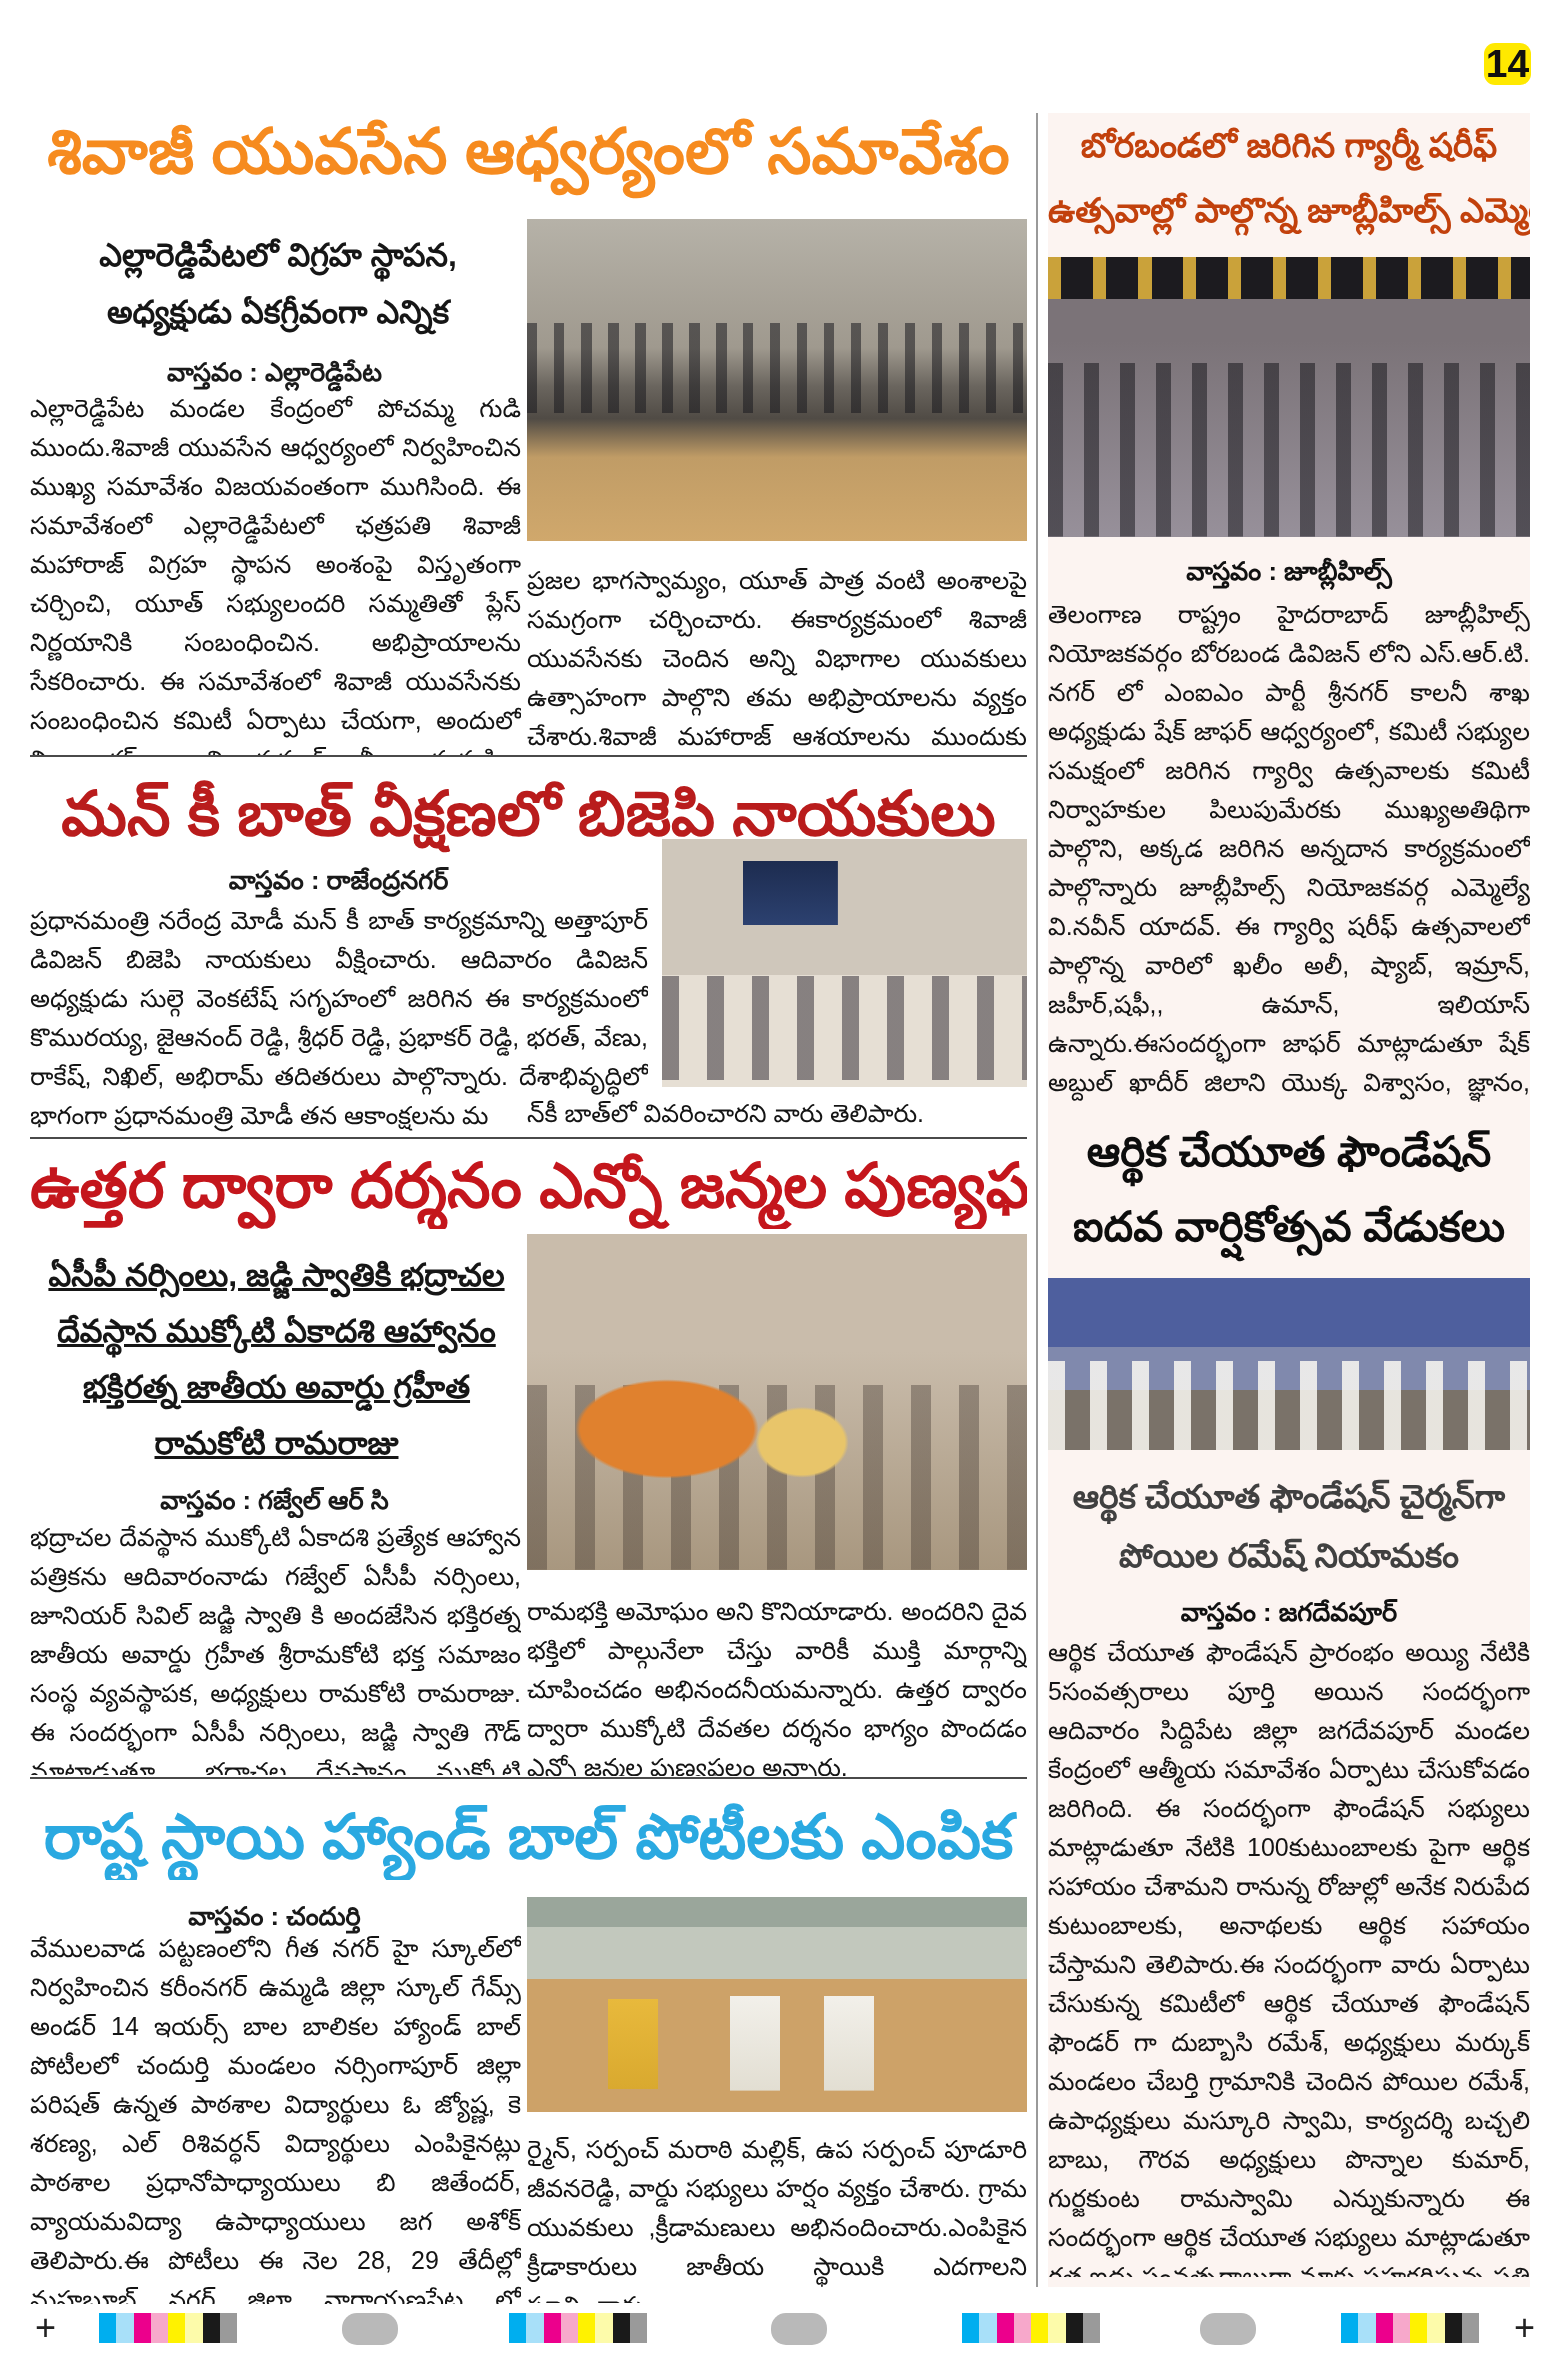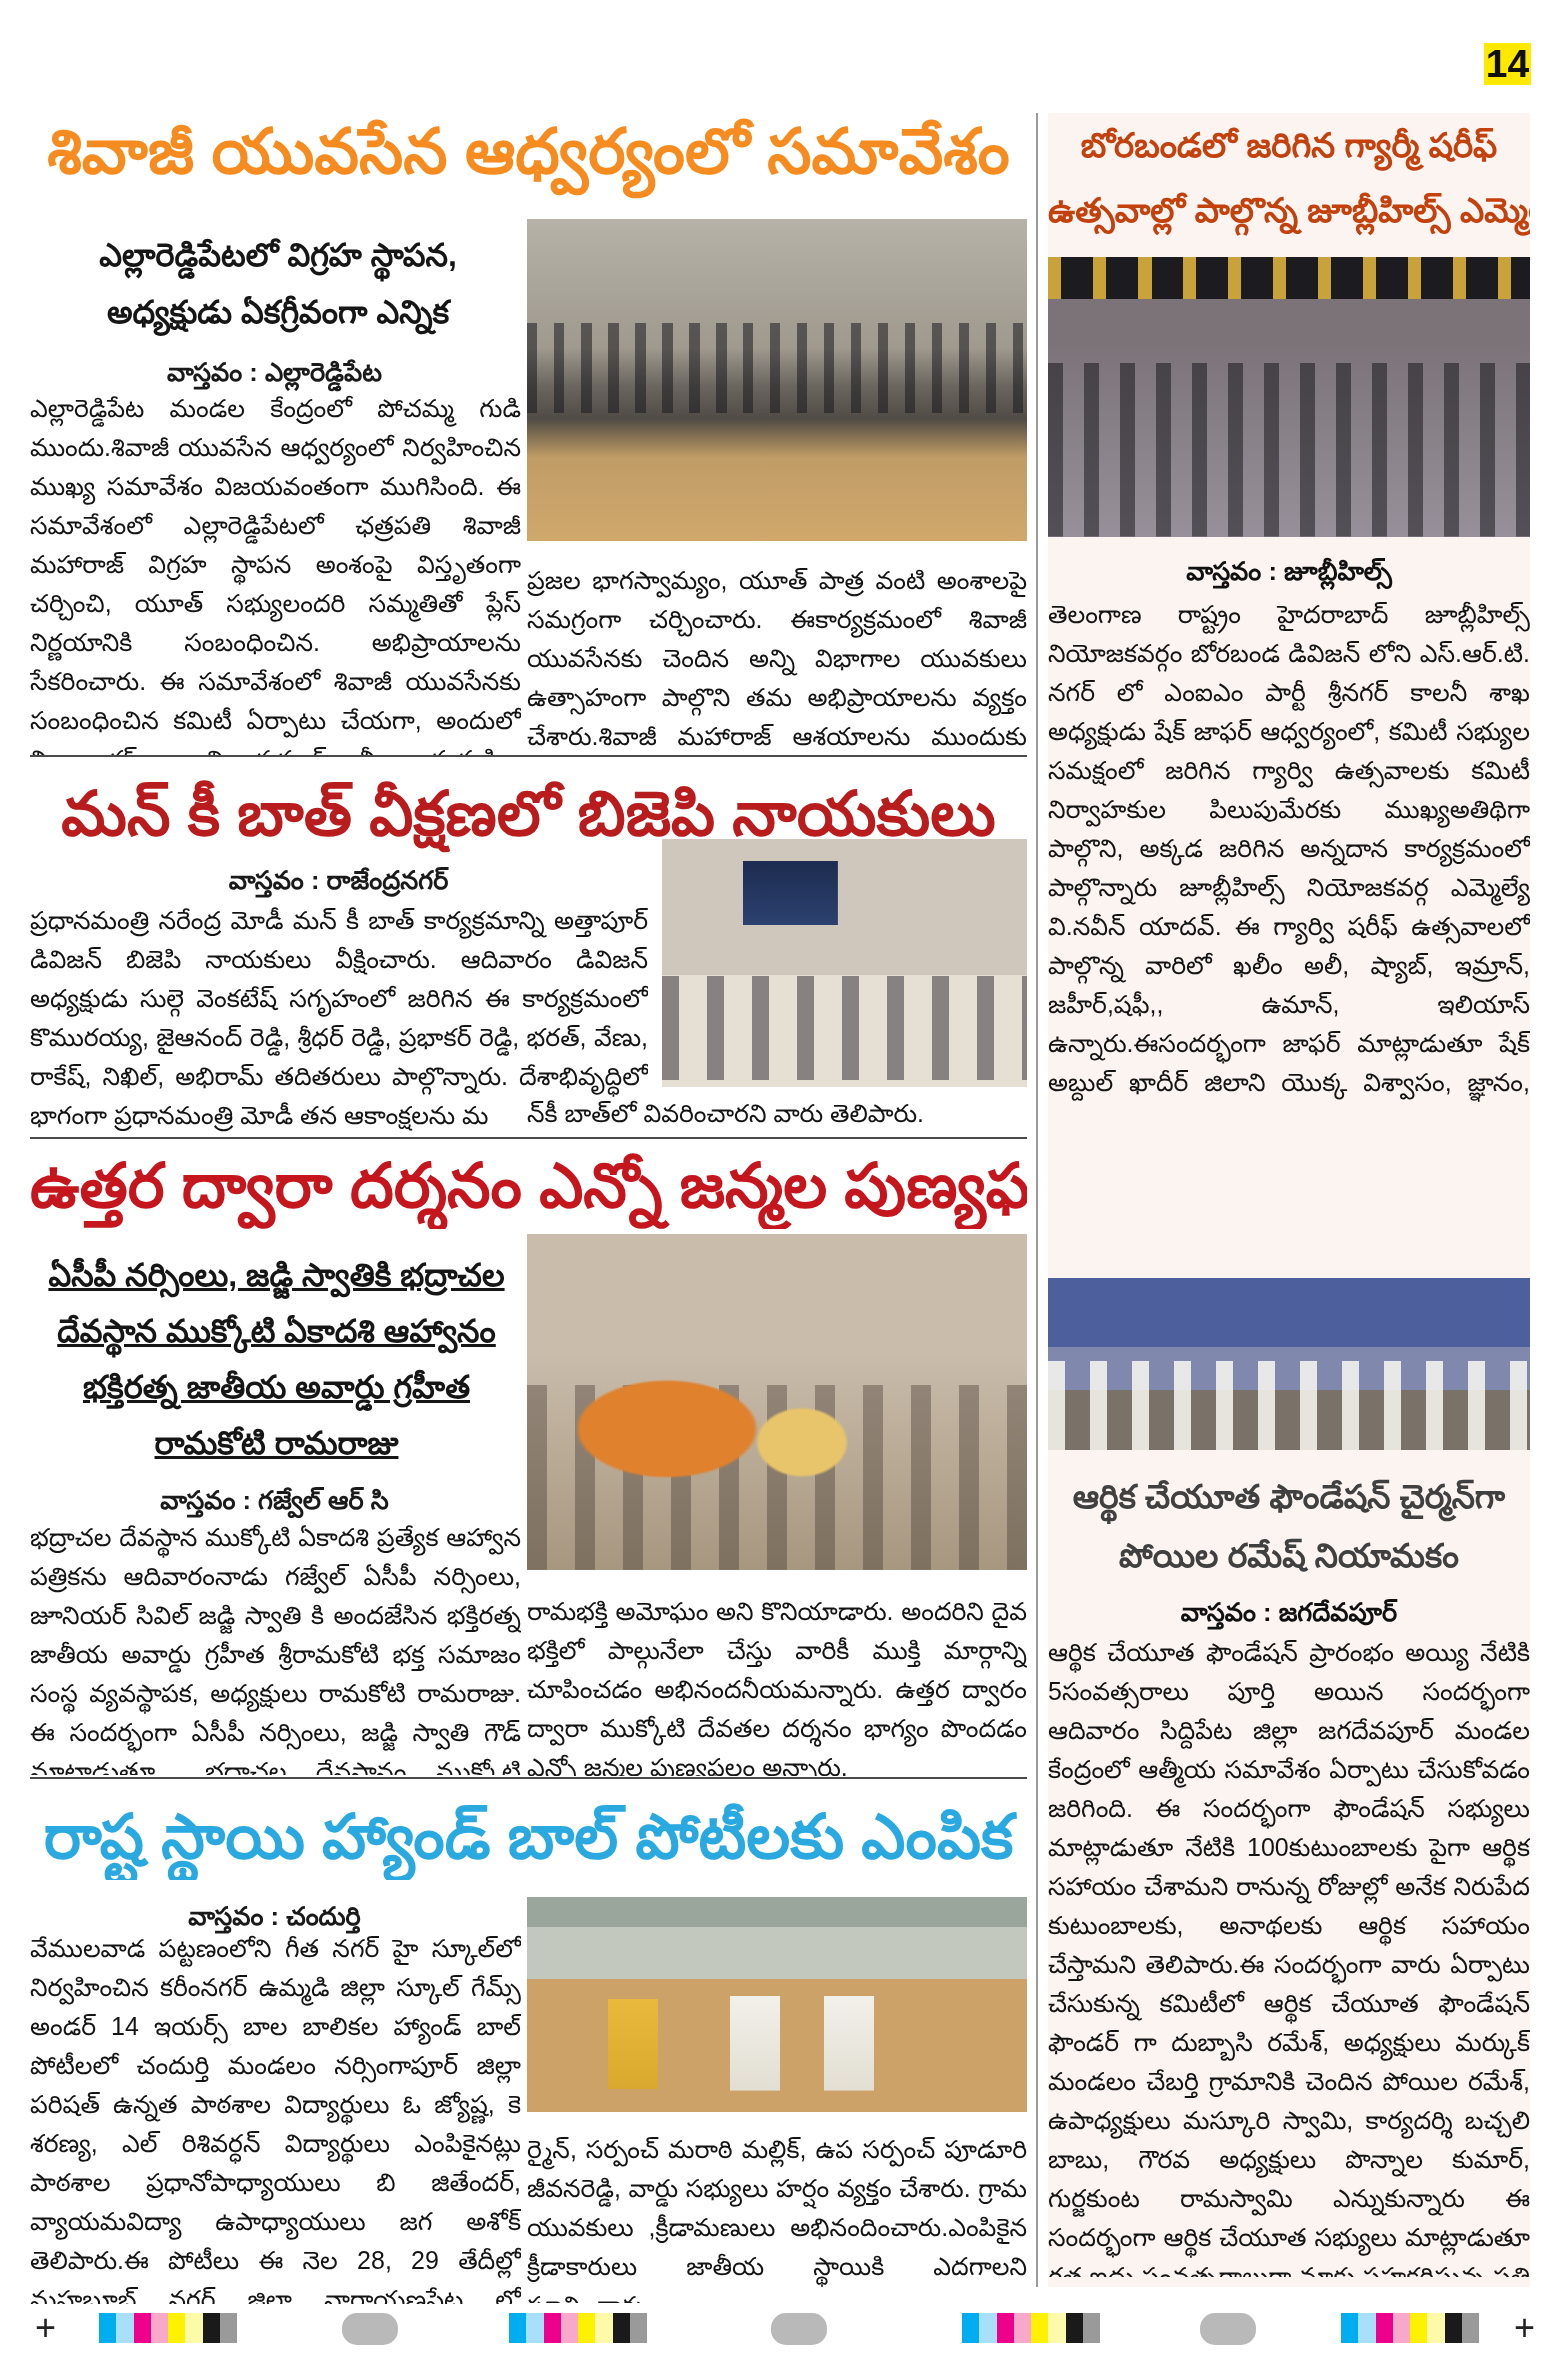--- a/index.html
+++ b/index.html
@@ -9,21 +9,21 @@
   
   .topbar{position:absolute;left:13.5px;top:43px;width:1471px;height:42px;
           background:#a87647;color:#f7efdf;display:flex;align-items:center;}
   .section-label{margin-left:39px;font-size:28px;font-weight:bold;white-space:nowrap;}
   .masthead{position:absolute;left:50%;transform:translateX(-50%);display:flex;align-items:baseline;gap:10.5px;white-space:nowrap;}
   .masthead .title{color:#ffee00;font-size:35px;font-weight:bold;}
   .masthead .suffix{color:#fdf6e8;font-size:24px;font-weight:bold;}
   .masthead svg{width:39px;height:29px;align-self:center;}
   .dateline{margin-left:auto;margin-right:90px;font-size:27px;white-space:nowrap;}
   .pagebox{position:absolute;left:1484px;top:43px;width:47px;height:42px;background:#ffe900;
-           color:#101010;font-size:39px;font-weight:bold;display:flex;align-items:center;justify-content:center;}
+           color:#101010;font-size:39px;font-weight:bold;display:flex;align-items:center;justify-content:center;border-radius:11px;}
 
   
   .left-zone{position:absolute;left:30px;top:105px;width:997px;height:2201px;}
   .right-rail{position:absolute;left:1048px;top:113px;width:482px;height:2174px;background:#fcf4f1;}
   .vrule{position:absolute;left:1036px;top:113px;width:1.5px;height:2174px;background:#9a9a9a;}
   .hrule{position:absolute;left:0;width:997px;height:1.5px;background:#4a4a4a;}
 
   
   .headline{position:absolute;left:0;width:100%;text-align:center;font-weight:bold;
             white-space:nowrap;overflow:hidden;}
@@ -151,20 +151,21 @@
   <div class="right-rail">
 
     <div class="r-head rh-1">
       <div>బోరబండలో జరిగిన గ్యార్మీ షరీఫ్</div>
       <div>ఉత్సవాల్లో పాల్గొన్న జూబ్లీహిల్స్ ఎమ్మెల్యే</div>
     </div>
     <div id="photo-r1"></div>
     <div class="r-byline rb-1">వాస్తవం : జూబ్లీహిల్స్</div>
     <div class="r-body rt-1">తెలంగాణ రాష్ట్రం హైదరాబాద్ జూబ్లీహిల్స్ నియోజకవర్గం బోరబండ డివిజన్ లోని ఎస్.ఆర్.టి. నగర్ లో ఎంఐఎం పార్టీ శ్రీనగర్ కాలనీ శాఖ అధ్యక్షుడు షేక్ జాఫర్ ఆధ్వర్యంలో, కమిటీ సభ్యుల సమక్షంలో జరిగిన గ్యార్వి ఉత్సవాలకు కమిటీ నిర్వాహకుల పిలుపుమేరకు ముఖ్యఅతిథిగా పాల్గొని, అక్కడ జరిగిన అన్నదాన కార్యక్రమంలో పాల్గొన్నారు జూబ్లీహిల్స్ నియోజకవర్గ ఎమ్మెల్యే వి.నవీన్ యాదవ్. ఈ గ్యార్వి షరీఫ్ ఉత్సవాలలో పాల్గొన్న వారిలో ఖలీం అలీ, ష్యాబ్, ఇమ్రాన్, జహీర్,షఫీ,, ఉమాన్, ఇలియాస్ ఉన్నారు.ఈసందర్భంగా జాఫర్ మాట్లాడుతూ షేక్ అబ్దుల్ ఖాదీర్ జిలాని యొక్క విశ్వాసం, జ్ఞానం, ఆధ్యాత్మిక బోధనలను స్మరించుకోవడం ఈ ఉత్సవాల ముఖ్య ఉద్దేశం అని అన్నారు. ఈ అన్నదాన కార్యక్రమంలో మైనారిటీ యువకులు భారీ సంఖ్యలో పాల్గొన్నారు.</div>
 
+    <div class="r-head rh-2" style="white-space:normal;">ఆర్థిక చేయూత ఫౌండేషన్ ఐదవ వార్షికోత్సవ వేడుకలు</div>
     <div id="photo-r2"></div>
     <div class="r-subhead">ఆర్థిక చేయూత ఫౌండేషన్ చైర్మన్‌గా పోయిల రమేష్ నియామకం</div>
     <div class="r-byline rb-2">వాస్తవం : జగదేవపూర్</div>
     <div class="r-body rt-2">ఆర్థిక చేయూత ఫౌండేషన్ ప్రారంభం అయ్యి నేటికి 5సంవత్సరాలు పూర్తి అయిన సందర్భంగా ఆదివారం సిద్దిపేట జిల్లా జగదేవపూర్ మండల కేంద్రంలో ఆత్మీయ సమావేశం ఏర్పాటు చేసుకోవడం జరిగింది. ఈ సందర్భంగా ఫౌండేషన్ సభ్యులు మాట్లాడుతూ నేటికి 100కుటుంబాలకు పైగా ఆర్థిక సహాయం చేశామని రానున్న రోజుల్లో అనేక నిరుపేద కుటుంబాలకు, అనాథలకు ఆర్థిక సహాయం చేస్తామని తెలిపారు.ఈ సందర్భంగా వారు ఏర్పాటు చేసుకున్న కమిటీలో ఆర్థిక చేయూత ఫౌండేషన్ ఫౌండర్ గా దుబ్బాసి రమేశ్, అధ్యక్షులు మర్కుక్ మండలం చేబర్తి గ్రామానికి చెందిన పోయిల రమేశ్, ఉపాధ్యక్షులు మస్కూరి స్వామి, కార్యదర్శి బచ్చలి బాబు, గౌరవ అధ్యక్షులు పొన్నాల కుమార్, గుర్జకుంట రామస్వామి ఎన్నుకున్నారు ఈ సందర్భంగా ఆర్థిక చేయూత సభ్యులు మాట్లాడుతూ గత ఐదు సంవత్సరాలుగా మాకు సహకరిస్తున్న ప్రతి ఒకరికి ధన్యవాదాలు తెలుపుతూ రాబోయే కాలంలో ఆర్థిక చేయూత ఫౌండేషన్ ఆధ్వర్యంలో మరిన్ని సేవా కార్యక్రమాలను విస్తృత పరుస్తామని తెలిపారు</div>
   </div>
 
   <div class="printbar">
     <span class="regmark reg-l">+</span>
     <div class="bars bars-1">
         <span style="background: rgb(0, 174, 239);"></span>

